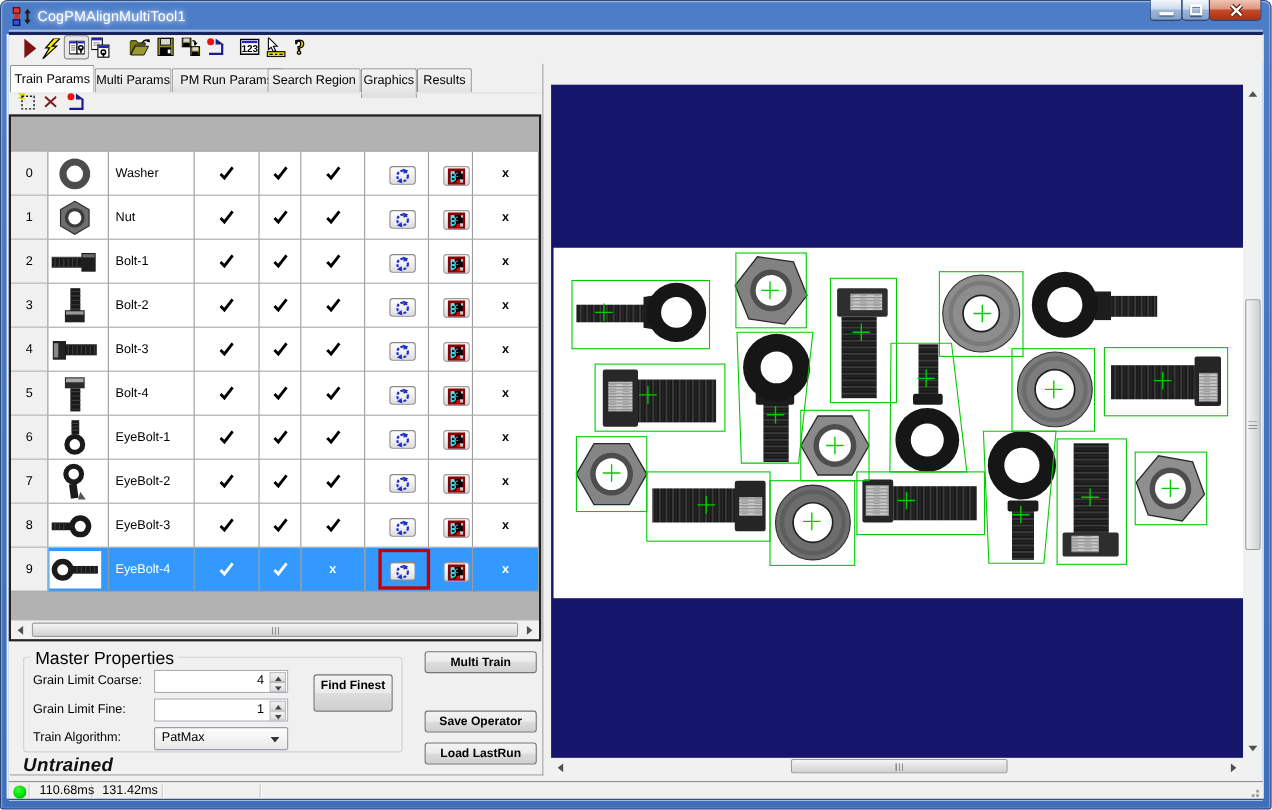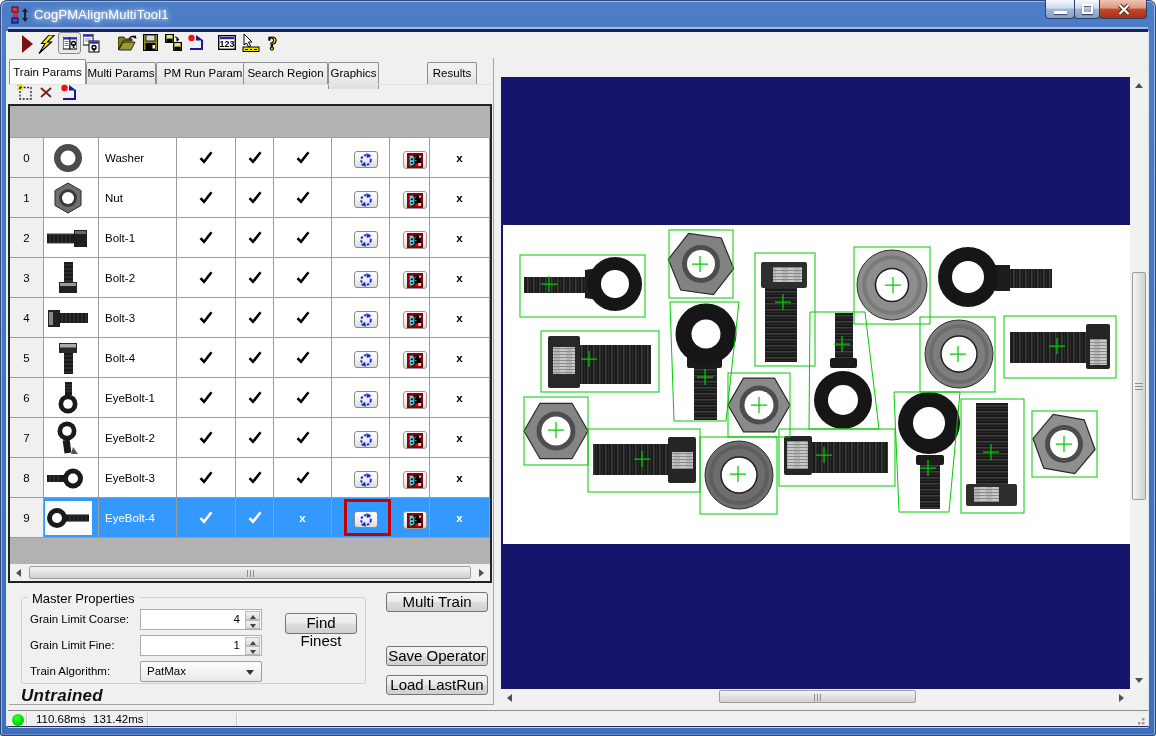--- a/index.html
+++ b/index.html
@@ -62,30 +62,30 @@
 #gfill { position:absolute; left:0; top:432px; width:480px; height:27px; background:#b2b2b2; }
 
 .sbtrack { position:absolute; background:#f1f1f1; }
 .sbthumbh { position:absolute; top:1px; height:13px; border:1px solid #9d9d9d; border-radius:2px; background:linear-gradient(#f5f5f5,#e2e2e2 50%,#d2d2d2); }
 .sbthumbv { position:absolute; left:1.5px; width:14px; border:1px solid #9d9d9d; border-radius:2px; background:linear-gradient(90deg,#f5f5f5,#e2e2e2 50%,#d2d2d2); }
 .griph { position:absolute; width:8px; height:7px; background:repeating-linear-gradient(90deg,#8f8f8f 0 1px,transparent 1px 3px); }
 .gripv { position:absolute; width:8px; height:8px; background:repeating-linear-gradient(#8f8f8f 0 1px,transparent 1px 3px); }
 .arr { position:absolute; width:0; height:0; }
 
 #gbox { position:absolute; left:21px; top:597px; width:345px; height:87px; border:1px solid #cdd2d8; border-radius:3px; }
-#gboxlbl { position:absolute; left:28px; top:591px; background:#f0f0f0; padding:0 4px; font-size:13px; color:#000; }
+#gboxlbl { position:absolute; left:28px; top:591px; background:#f0f0f0; padding:0 4px; font-size:16px; color:#000; }
 .lbl { position:absolute; font-size:11.5px; color:#000; }
 .spin { position:absolute; left:140px; width:122px; height:21px; border:1px solid #abadb3; background:#fff; font-size:11.5px; text-align:right; line-height:19px; padding-right:21px; }
 .spinbtns { position:absolute; right:1px; top:1px; width:15px; height:17px; }
 .spup,.spdn { position:absolute; left:0; width:15px; height:9px; border:1px solid #b8bcc0; background:linear-gradient(#f2f2f2,#ddddde); }
 .spup { top:0; } .spdn { top:9px; }
 .spup:after { content:""; position:absolute; left:4px; top:2.5px; border-left:3.2px solid transparent; border-right:3.2px solid transparent; border-bottom:4px solid #444; }
 .spdn:after { content:""; position:absolute; left:4px; top:3px; border-left:3.2px solid transparent; border-right:3.2px solid transparent; border-top:4px solid #444; }
-.btn7 { position:absolute; border:1px solid #757575; border-radius:3px; font-size:15px; color:#000; text-align:center;
-  background:linear-gradient(#f3f3f3,#ebebeb 49%,#dddddd 51%,#cfcfcf); }
+.btn7 { position:absolute; border:1px solid #757575; border-radius:3px; font-size:11px; color:#000; text-align:center;
+  background:linear-gradient(#f3f3f3,#ebebeb 49%,#dddddd 51%,#cfcfcf);font-weight:bold; }
 #algcombo { position:absolute; left:140px; top:661px; width:122px; height:21px; border:1px solid #9a9da1; border-radius:2px; background:linear-gradient(#fdfdfd,#e9e9ea); font-size:11.5px; line-height:19px; padding-left:6px; }
 #algcombo:after { content:""; position:absolute; right:7px; top:8px; border-left:4px solid transparent; border-right:4px solid transparent; border-top:5px solid #333; }
 #untrained { position:absolute; left:21px; top:686px; font-size:17px; font-weight:bold; font-style:italic; color:#111; letter-spacing:.3px; }
 
 #rcombo { position:absolute; left:501px; top:57px; width:645px; height:18px; border:1px solid #8e9094; border-radius:2px; background:linear-gradient(#ffffff,#f0f0f1 60%,#e4e4e6); font-size:11.5px; line-height:16px; padding-left:5px; color:#000; }
 #rcombo:after { content:""; position:absolute; right:8px; top:6px; border-left:4.5px solid transparent; border-right:4.5px solid transparent; border-top:5.5px solid #222; }
 #display { position:absolute; left:501px; top:77px; width:629px; height:612px; background:#15156b; }
 #vsb { position:absolute; left:1130px; top:77px; width:17px; height:612px; background:#f1f1f1; }
 #hsb { position:absolute; left:501px; top:689px; width:629px; height:16px; background:#f1f1f1; }
 #sbcorner { position:absolute; left:1130px; top:689px; width:17px; height:16px; background:#f0f0f0; }
@@ -198,21 +198,21 @@
     <svg class="ticon" style="left:258px;top:2px" width="13" height="18" viewBox="0 0 13 18">
       <text x="6.5" y="15.5" font-size="19" font-weight="bold" text-anchor="middle" fill="#efd500" stroke="#000" stroke-width="1.15" font-family="Liberation Serif">?</text>
     </svg>
   </div>
 
   <div id="tabactive" class="tab">Train Params</div>
   <div class="tab" style="left:86px;top:62px;width:70px;height:22px;">Multi Params</div>
   <div class="tab" style="left:156px;top:62px;width:100px;height:22px;">PM Run Params</div>
   <div class="tab" style="left:243px;top:62px;width:85px;height:22px;">Search Region</div>
   <div class="tab" style="left:328px;top:62px;width:51px;height:27px;">Graphics</div>
-  <div class="tab" style="left:379px;top:62px;width:50px;height:22px;margin-left:48px;">Results</div>
+  <div class="tab" style="left:379px;top:62px;width:50px;height:22px;">Results</div>
   <div id="paneline"></div>
 
   <div id="lpanel"></div>
   <div id="grid">
     <div id="ghb"></div>
 <div class="row" style="top:32px">
         <div class="cell cid">0</div>
         <div class="cell cimg">
           <div class="thumb"><svg width="47" height="34" viewBox="0 0 47 34">
               <circle cx="23" cy="17" r="14" fill="#4c4c4c"></circle>
@@ -793,21 +793,21 @@
         <div class="spup"></div>
         <div class="spdn"></div>
       </div></div>
   <div class="lbl" style="left:30px;top:639px">Grain Limit Fine:</div>
   <div class="spin" style="top:635px">1<div class="spinbtns">
         <div class="spup"></div>
         <div class="spdn"></div>
       </div></div>
   <div class="lbl" style="left:30px;top:665px">Train Algorithm:</div>
   <div id="algcombo">PatMax</div>
-  <div class="btn7" style="left:285px;top:613px;width:72px;height:21px;line-height:18px">Find Finest</div>
+  <div class="btn7" style="left:285px;top:613px;width:72px;height:34px;line-height:18px">Find Finest</div>
   <div class="btn7" style="left:386px;top:592px;width:102px;height:20px;line-height:18px">Multi Train</div>
   <div class="btn7" style="left:386px;top:646px;width:102px;height:20px;line-height:18px">Save Operator</div>
   <div class="btn7" style="left:386px;top:675px;width:102px;height:20px;line-height:18px">Load LastRun</div>
   <div id="untrained">Untrained</div>
 
   <div id="display"></div>
   <svg id="mainimg" class="abs" style="left:503px;top:225px" width="627" height="319" viewBox="0 0 627 319">
       <rect width="627" height="319" fill="#ffffff"></rect>
       <defs>
 <pattern id="thH" width="6" height="40" patternUnits="userSpaceOnUse">

